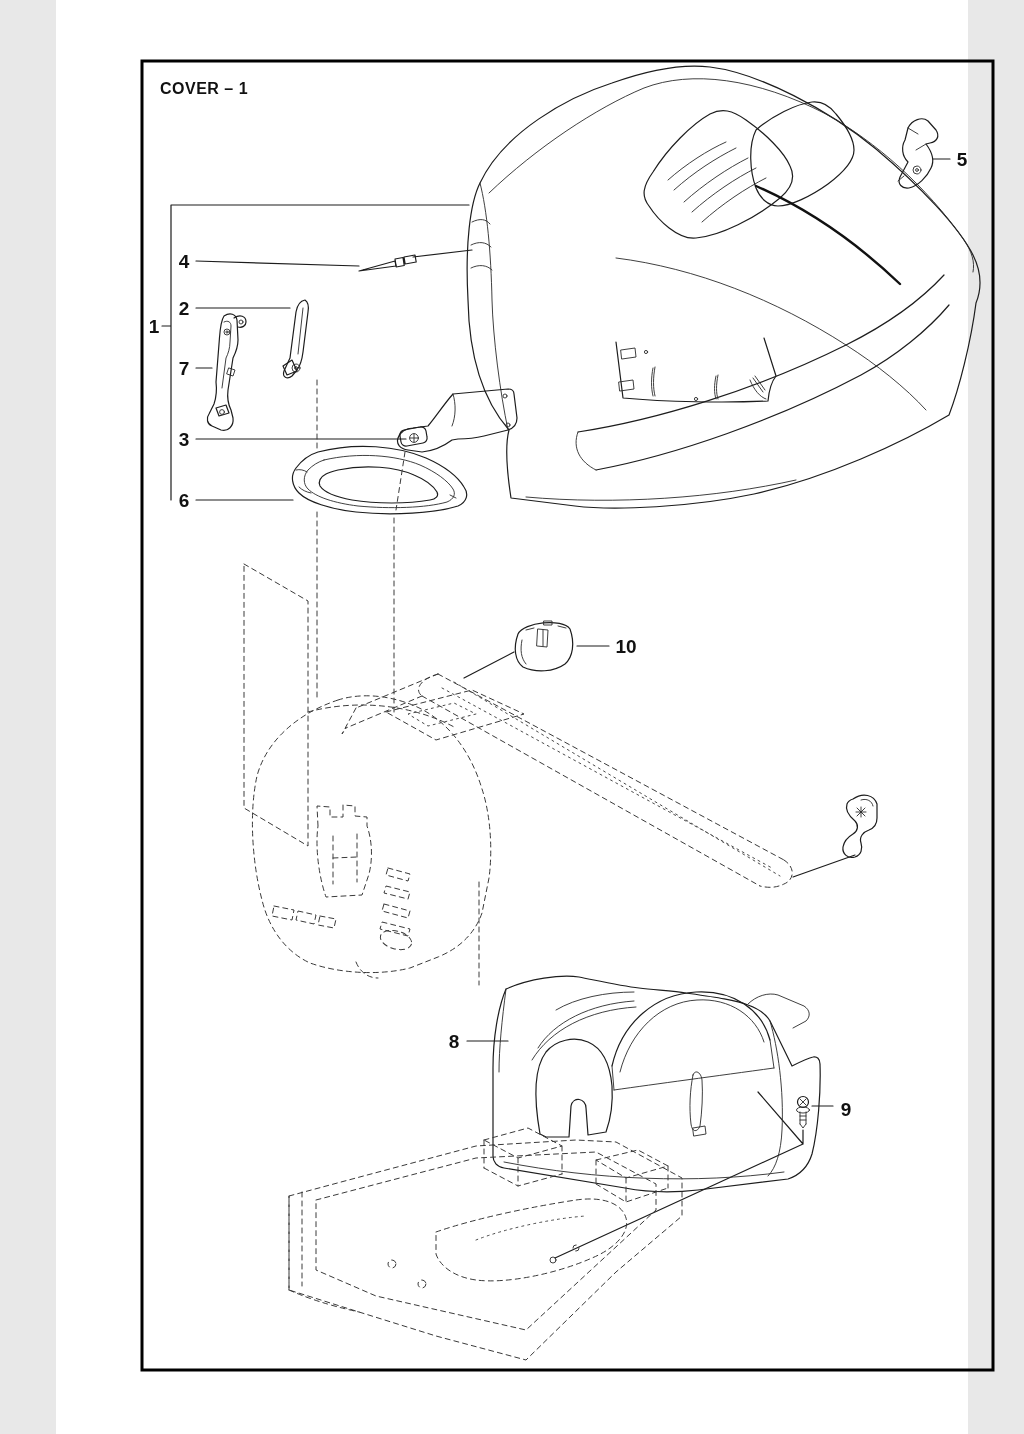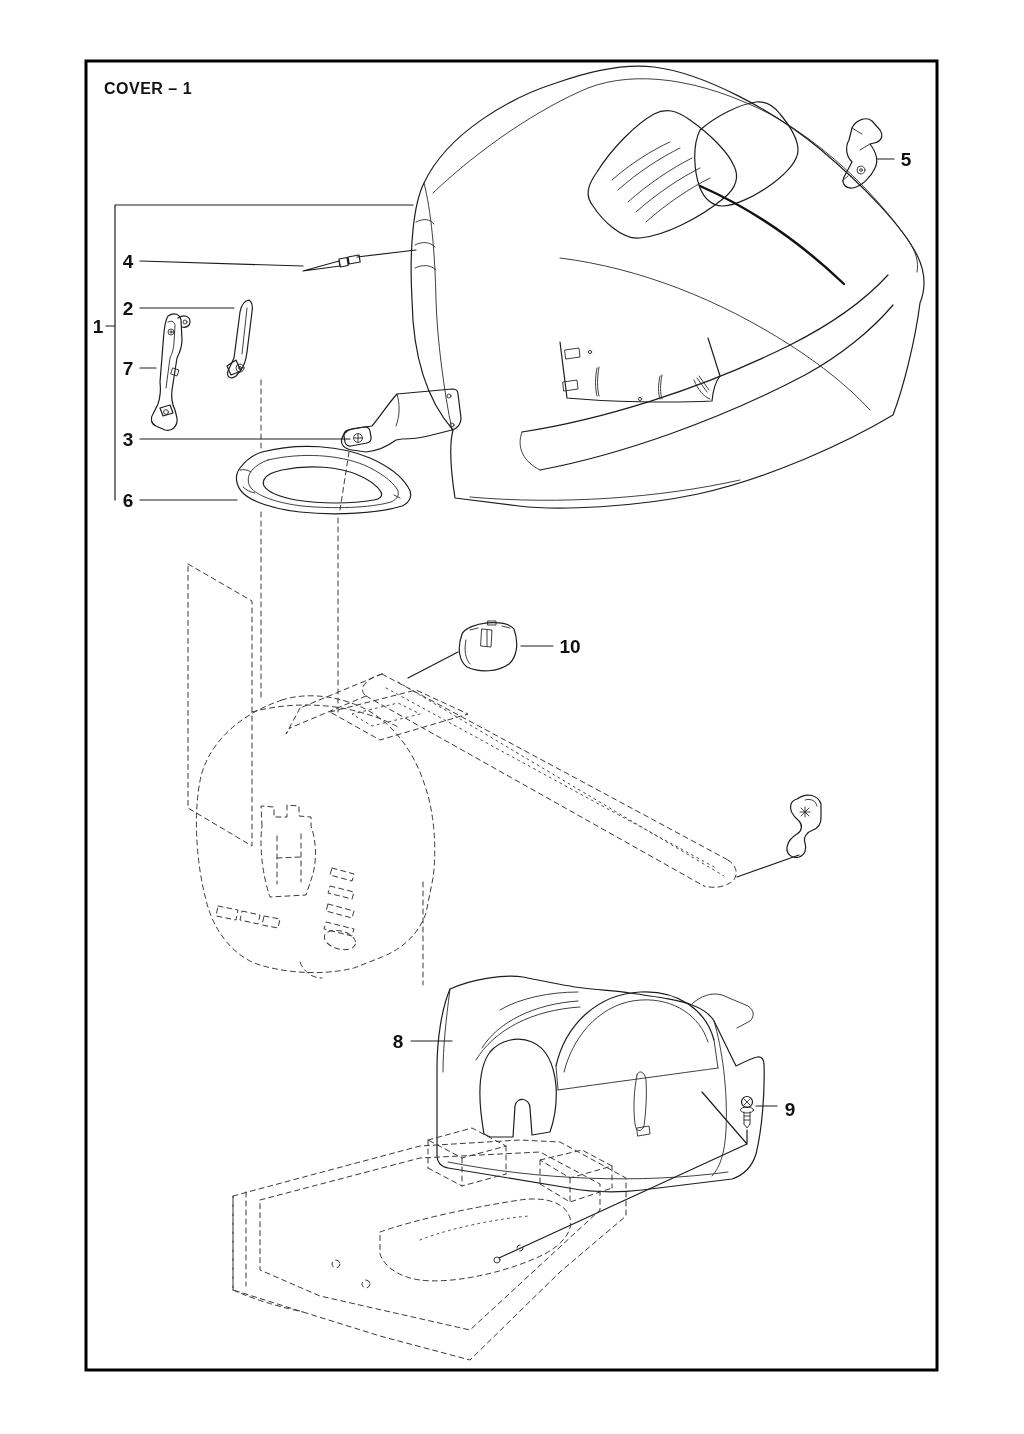--- a/index.html
+++ b/index.html
@@ -1,16 +1,16 @@
 <!DOCTYPE html>
 <html><head>
 <meta charset="utf-8">
 <style>
   html,body{margin:0;padding:0;background:#e8e8e8;}
-  .page{position:relative;width:1024px;height:1434px;background:#ffffff;margin:0 auto;
+  .page{position:relative;width:912px;height:1434px;background:#ffffff;margin:0 auto;
         font-family:"Liberation Sans", sans-serif;}
   svg{position:absolute;left:0;top:0;}
   .ln{fill:none;stroke:#1d1d1d;stroke-width:1.2;stroke-linecap:round;stroke-linejoin:round;}
   .thin{fill:none;stroke:#2a2a2a;stroke-width:0.9;stroke-linecap:round;stroke-linejoin:round;}
   .thick{fill:none;stroke:#111;stroke-width:2.4;stroke-linecap:round;}
   .ghost{fill:none;stroke:#3a3a3a;stroke-width:1;stroke-dasharray:5 4;stroke-linecap:round;stroke-linejoin:round;}
   .dots{fill:none;stroke:#4a4a4a;stroke-width:1;stroke-dasharray:2 4;stroke-linecap:round;}
   .callout{font-family:"Liberation Sans",sans-serif;font-weight:700;font-size:19px;fill:#111;}
   .title{font-family:"Liberation Sans",sans-serif;font-weight:700;font-size:16px;fill:#111;letter-spacing:0.5px;}
 </style>

